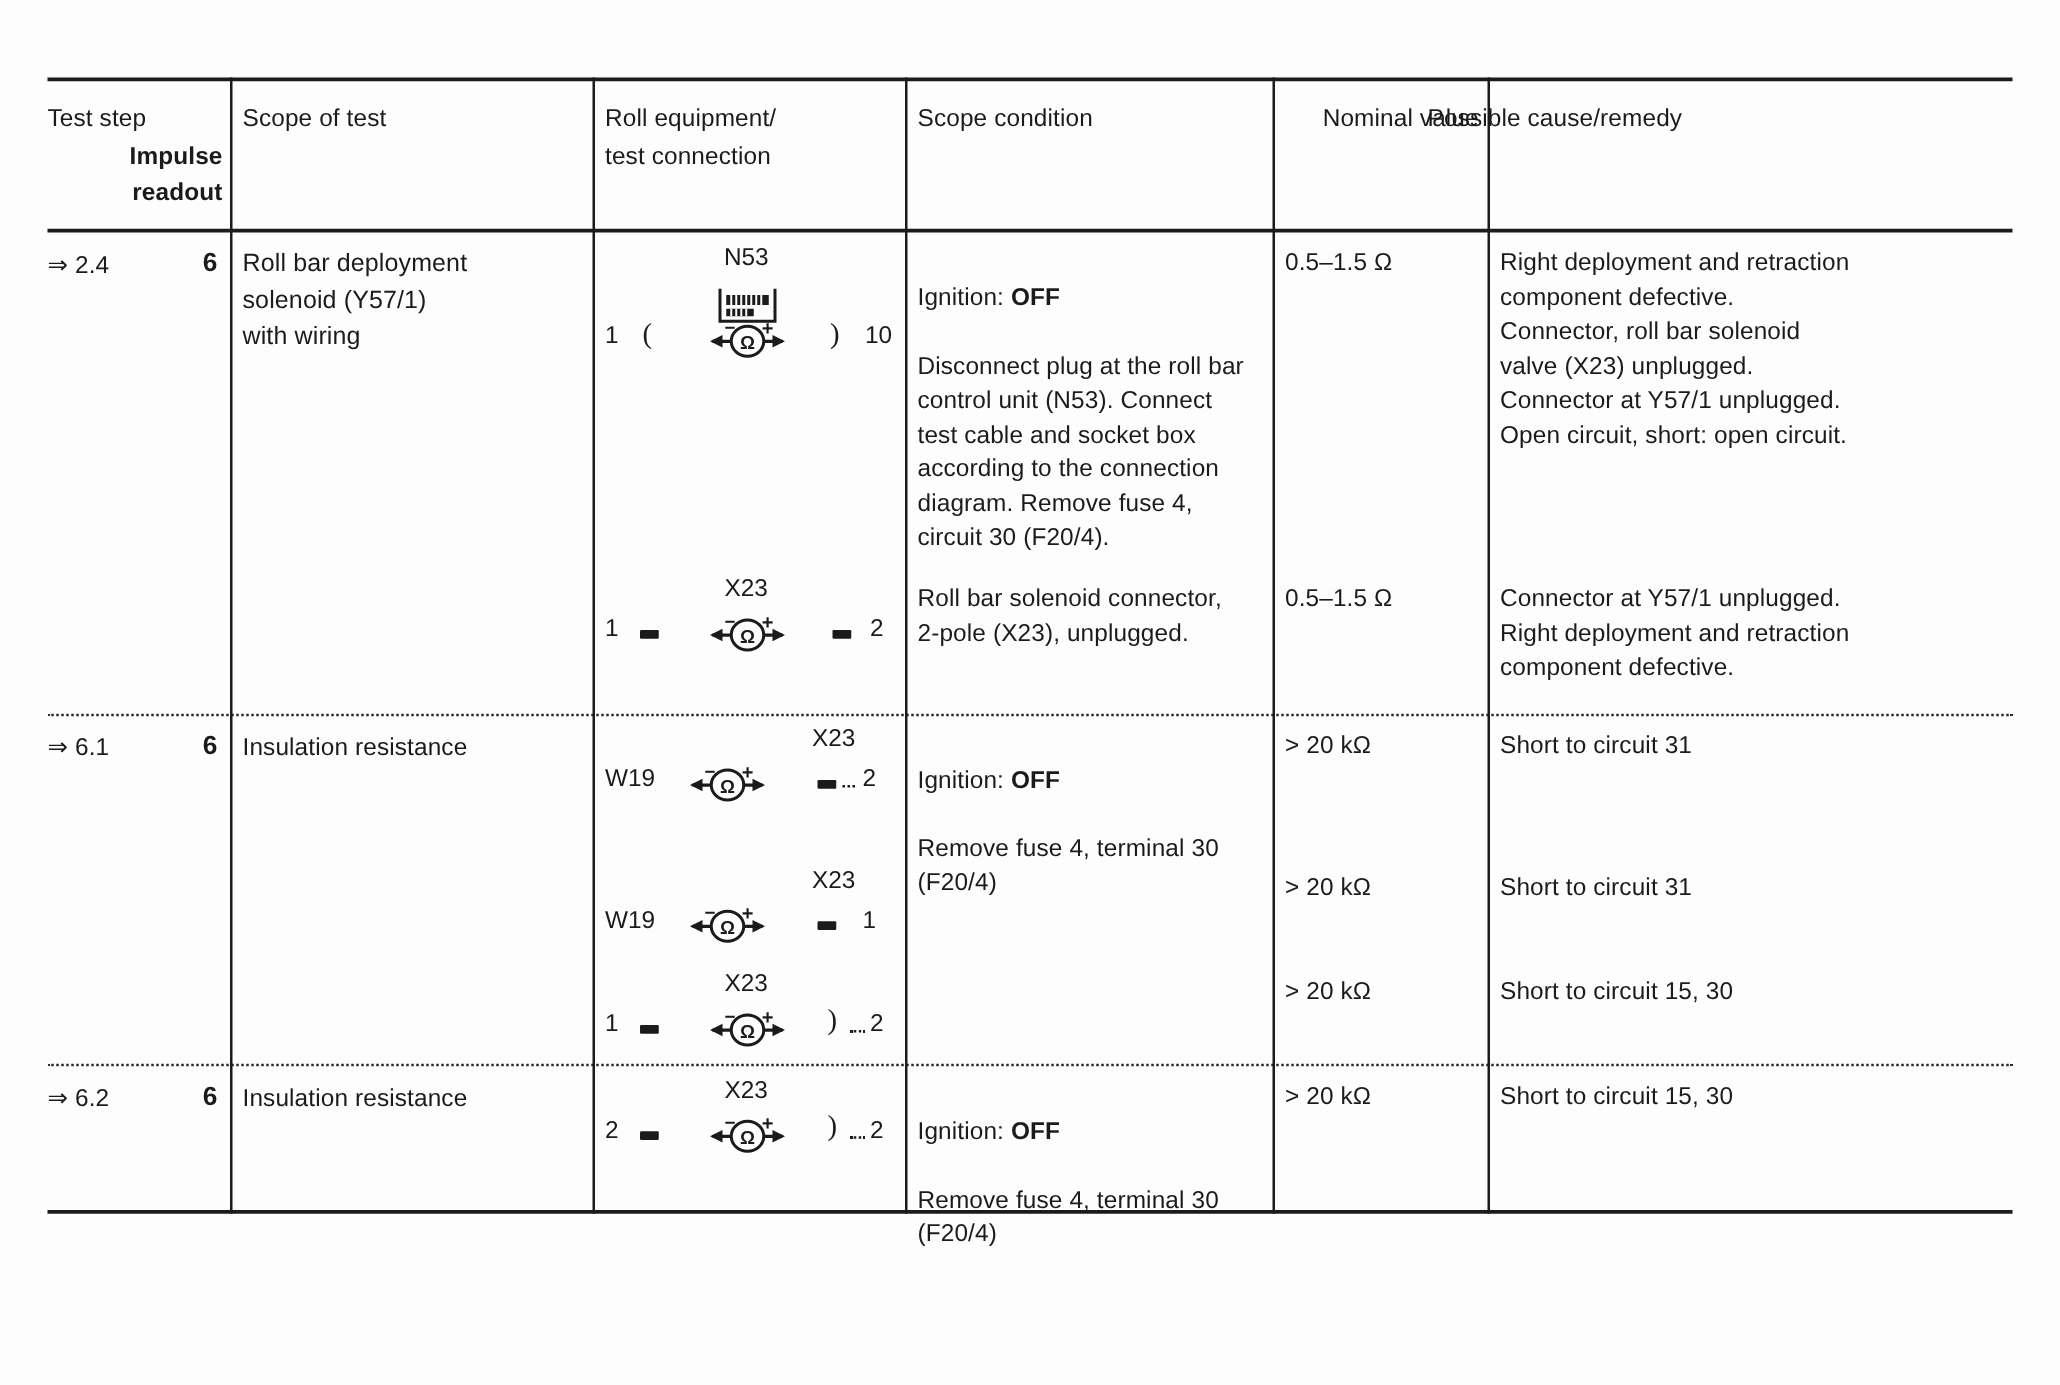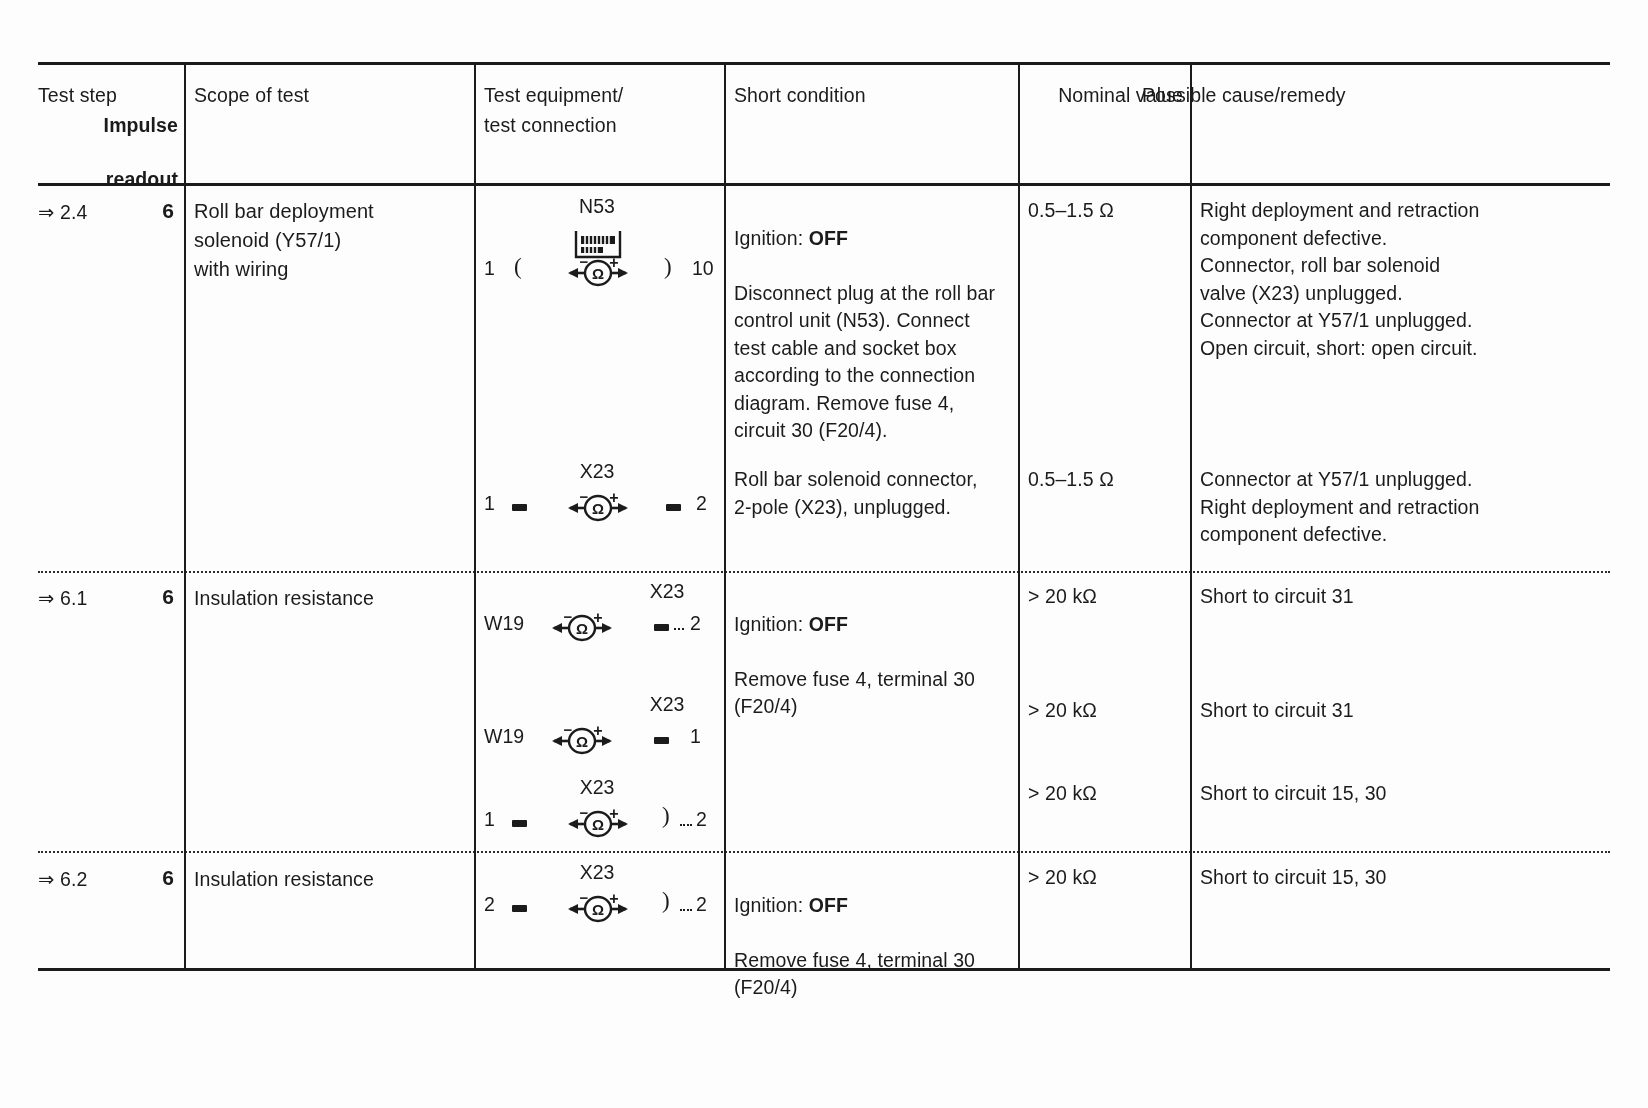--- a/index.html
+++ b/index.html
@@ -133,28 +133,28 @@
   <div class="hrule-solid" style="top:968px;"></div>
 
   <div class="vrule" style="left:184px; top:62px;  height:909px;"></div>
   <div class="vrule" style="left:474px; top:62px;  height:909px;"></div>
   <div class="vrule" style="left:724px; top:62px;  height:909px;"></div>
   <div class="vrule" style="left:1018px;top:62px;  height:909px;"></div>
   <div class="vrule" style="left:1190px;top:62px;  height:909px;"></div>
 
   <div class="cell hdr" style="left:38px; top:82px;  width:140px;">Test step</div>
   <div class="cell hdr hdr-sub" style="left:38px; top:112px; width:140px; text-align:right;">Impulse</div>
-  <div class="cell hdr hdr-sub" style="left:38px; top:141px; width:140px; text-align:right;margin-top:25px;">readout</div>
+  <div class="cell hdr hdr-sub" style="left:38px; top:141px; width:140px; text-align:right;">readout</div>
 
   <div class="cell hdr" style="left:194px; top:82px; width:270px;">Scope of test</div>
 
-  <div class="cell hdr" style="left:484px; top:82px; width:235px;">Test equipment/</div>
+  <div class="cell hdr" style="left:484px; top:82px; width:235px;">Roll equipment/</div>
   <div class="cell hdr" style="left:484px; top:112px; width:235px;">test connection</div>
 
-  <div class="cell hdr" style="left:734px; top:82px; width:275px;">Short condition</div>
+  <div class="cell hdr" style="left:734px; top:82px; width:275px;">Scope condition</div>
 
   <div class="cell hdr" style="left:1028px; top:82px; width:155px;text-align:right;">Nominal value</div>
 
   <div class="cell hdr" style="left:1142px; top:82px; width:400px;">Possible cause/remedy</div>
 
   <div>
 
     <div class="cell stepnum" style="left:38px; top:199px;"><span>⇒</span> <span>2.4</span></div>
     <div class="cell impulse" style="left:38px; top:197px; width:136px; text-align:right;">6</div>
 

